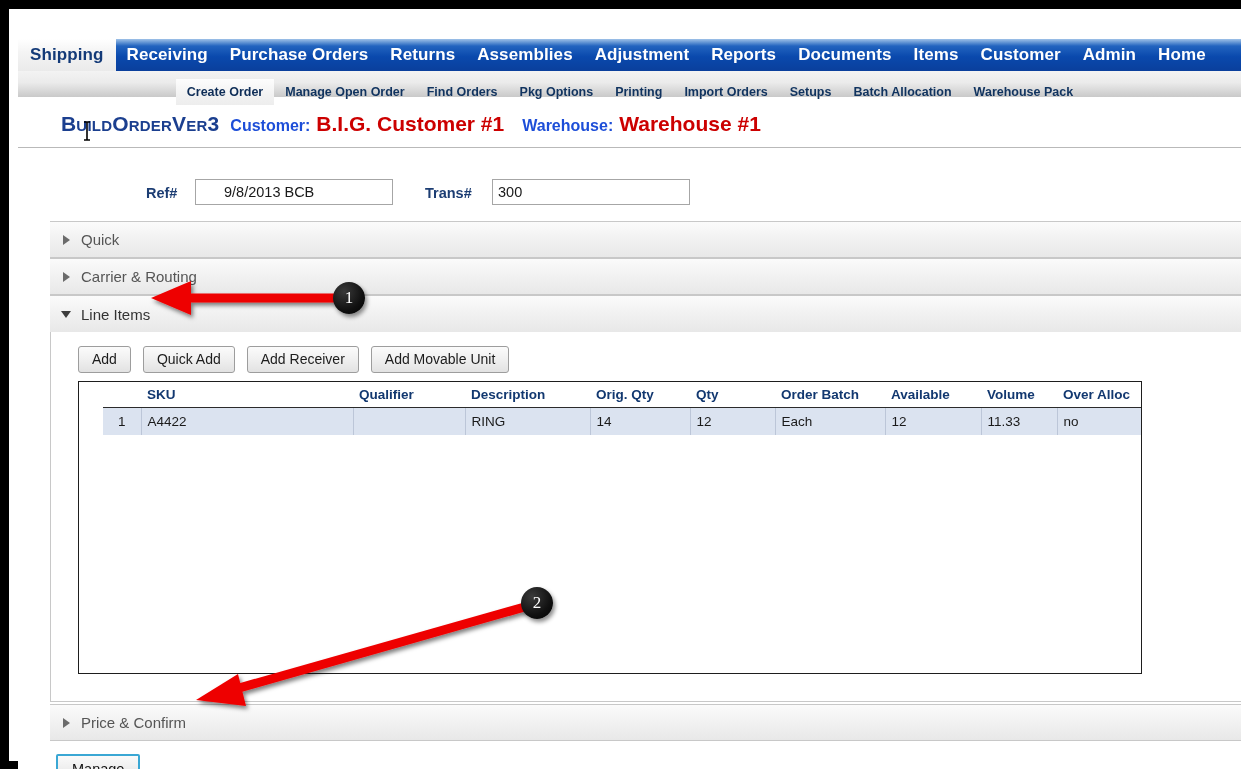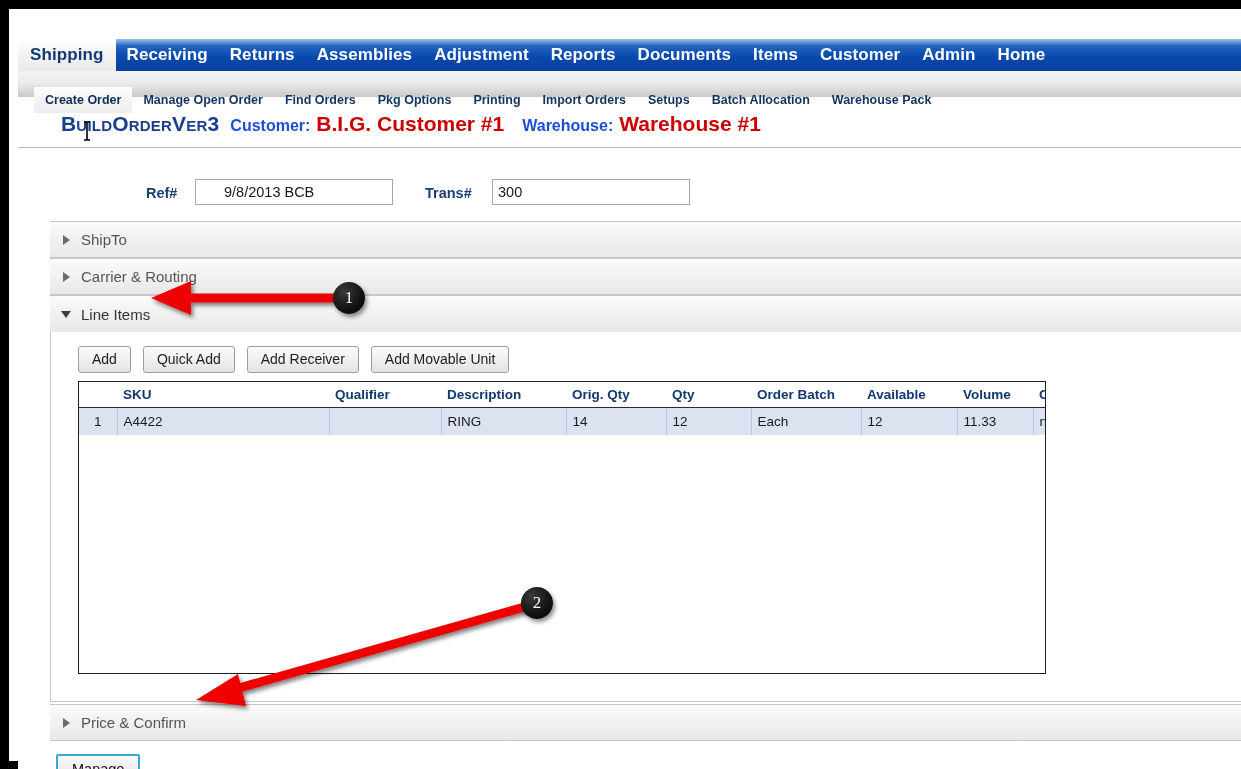--- a/index.html
+++ b/index.html
@@ -64,22 +64,22 @@
 
   
   .subnav {
     position: absolute;
     left: 0; top: 53px;
     width: 1224px; height: 26px;
     background: linear-gradient(to bottom,#f3f3f3 0%, #ebebeb 45%, #c9c9c9 100%);
     box-sizing: border-box;
   }
   .subnav ul {
-    list-style:none; margin:16px; padding:0;
-    display:flex; align-items: stretch; height:100%;
+    list-style:none; margin:8px; padding:0;
+    display:flex; align-items: stretch; height:100%;justify-content:center;
   }
   .subnav li {
     color:#10335f;
     font-weight: bold;
     font-size: 12.5px;
     display:flex; align-items:center;
     padding: 0 11px;
     white-space: nowrap;
     cursor: pointer;
   }
@@ -224,27 +224,28 @@
     border:1px solid #9d9d9d;
     border-radius:3px;
     padding: 4px 13px 5px 13px;
     cursor:pointer;
     line-height:1.15;
   }
 
   
   .grid-wrap {
     margin: 8px 0 0 27px;
-    width: 968px;
+    width: 1064px;
     height: 293px;
     border:1px solid #1e1e1e;
     background:#ffffff;
     box-sizing:border-box;
     overflow:hidden;
     position: relative;
+    padding-left: 24px;
   }
   table.grid {
     border-collapse: collapse;
     width: 100%;
     table-layout: fixed;
   }
   table.grid th {
     font-size:13.5px;
     color:#123870;
     font-weight:bold;
@@ -313,20 +314,21 @@
 </head>
 <body>
 
 <div id="app-frame">
   <div id="page-body">
 
     <nav class="mainnav">
       <ul id="mainnav-list">
           <li class="active">Shipping</li>
           <li>Receiving</li>
+          <li>Purchase Orders</li>
           <li>Returns</li>
           <li>Assemblies</li>
           <li>Adjustment</li>
           <li>Reports</li>
           <li>Documents</li>
           <li>Items</li>
           <li>Customer</li>
           <li>Admin</li>
           <li>Home</li>
         </ul>
@@ -359,21 +361,21 @@
     <div class="fieldrow">
       <span class="fld-label" style="left:128px;">Ref#</span>
       <input class="fld-input" style="left: 177px; width: 198px; padding-left: 28px;" type="text" value="9/8/2013 BCB">
       <span class="fld-label" style="left:407px;">Trans#</span>
       <input class="fld-input" style="left: 474px; width: 198px;" type="text" value="300">
     </div>
 
     <div class="acc" style="top:203px;">
       <div class="acc-head">
         <span class="acc-caret caret-right"></span>
-        <span class="acc-title">ShipTo</span>
+        <span class="acc-title">Quick</span>
       </div>
     </div>
 
     <div class="acc" style="top:240px;">
       <div class="acc-head">
         <span class="acc-caret caret-right"></span>
         <span class="acc-title">Carrier &amp; Routing</span>
       </div>
     </div>
 

